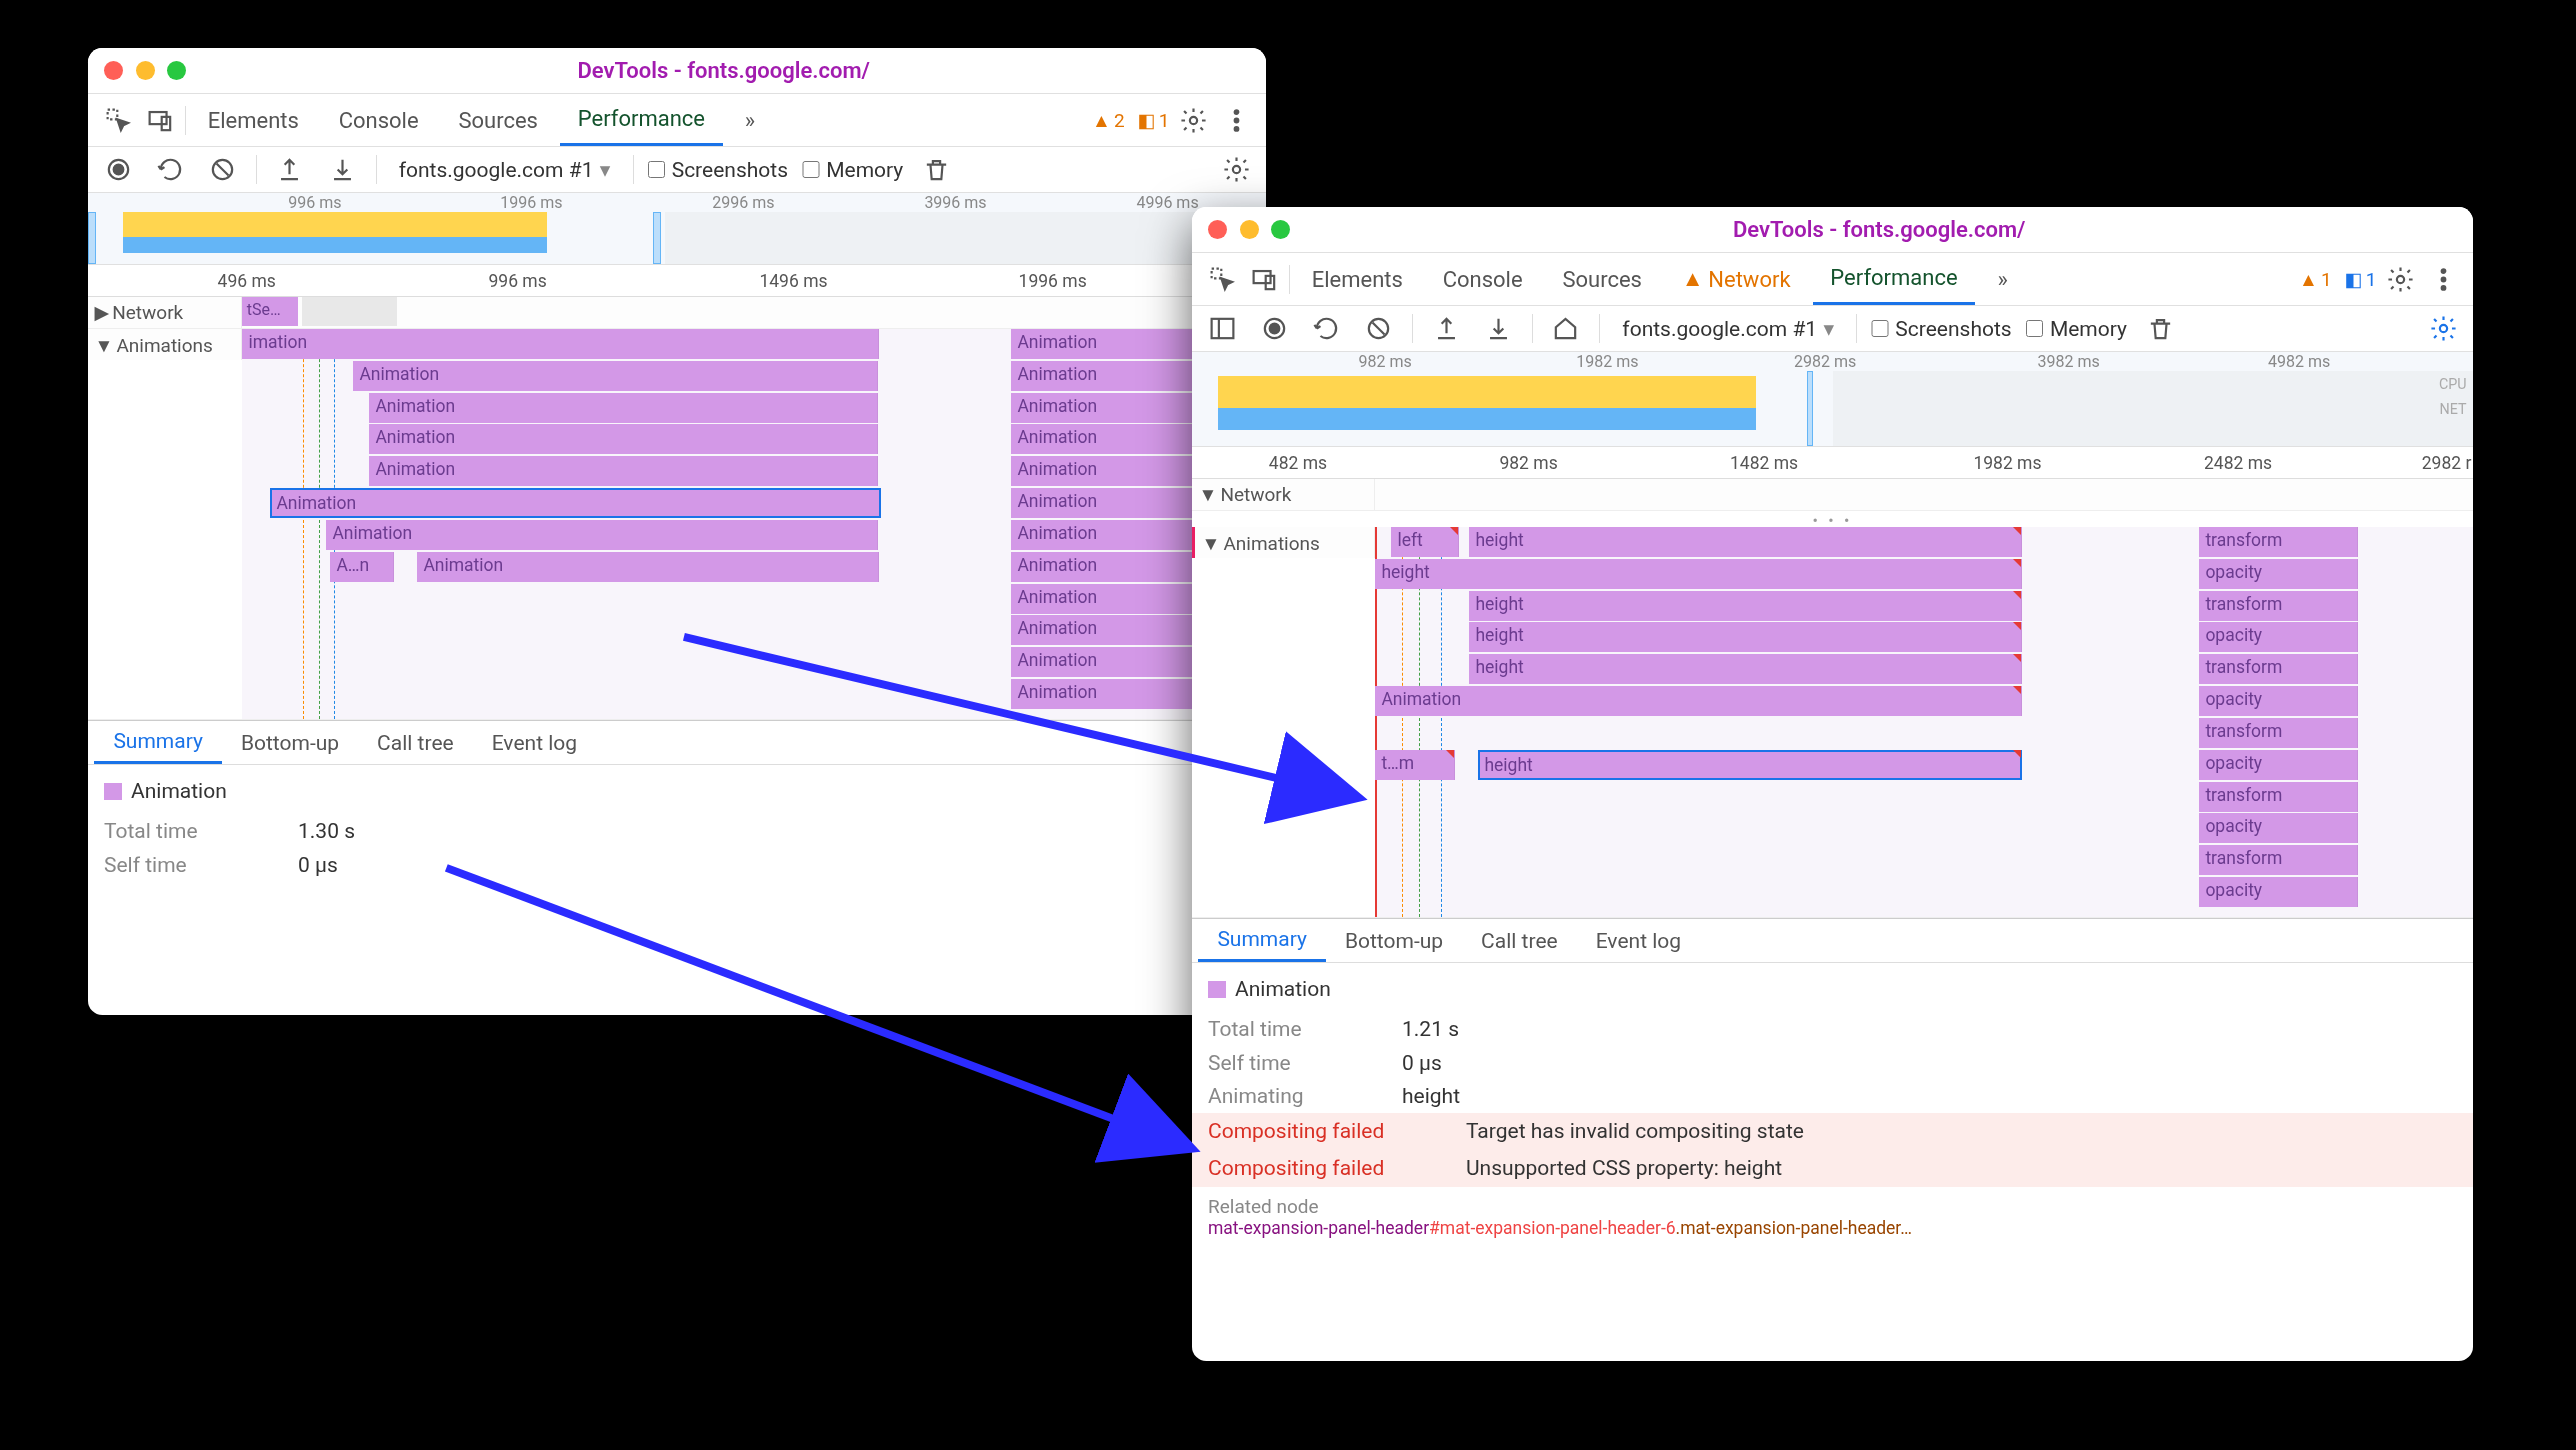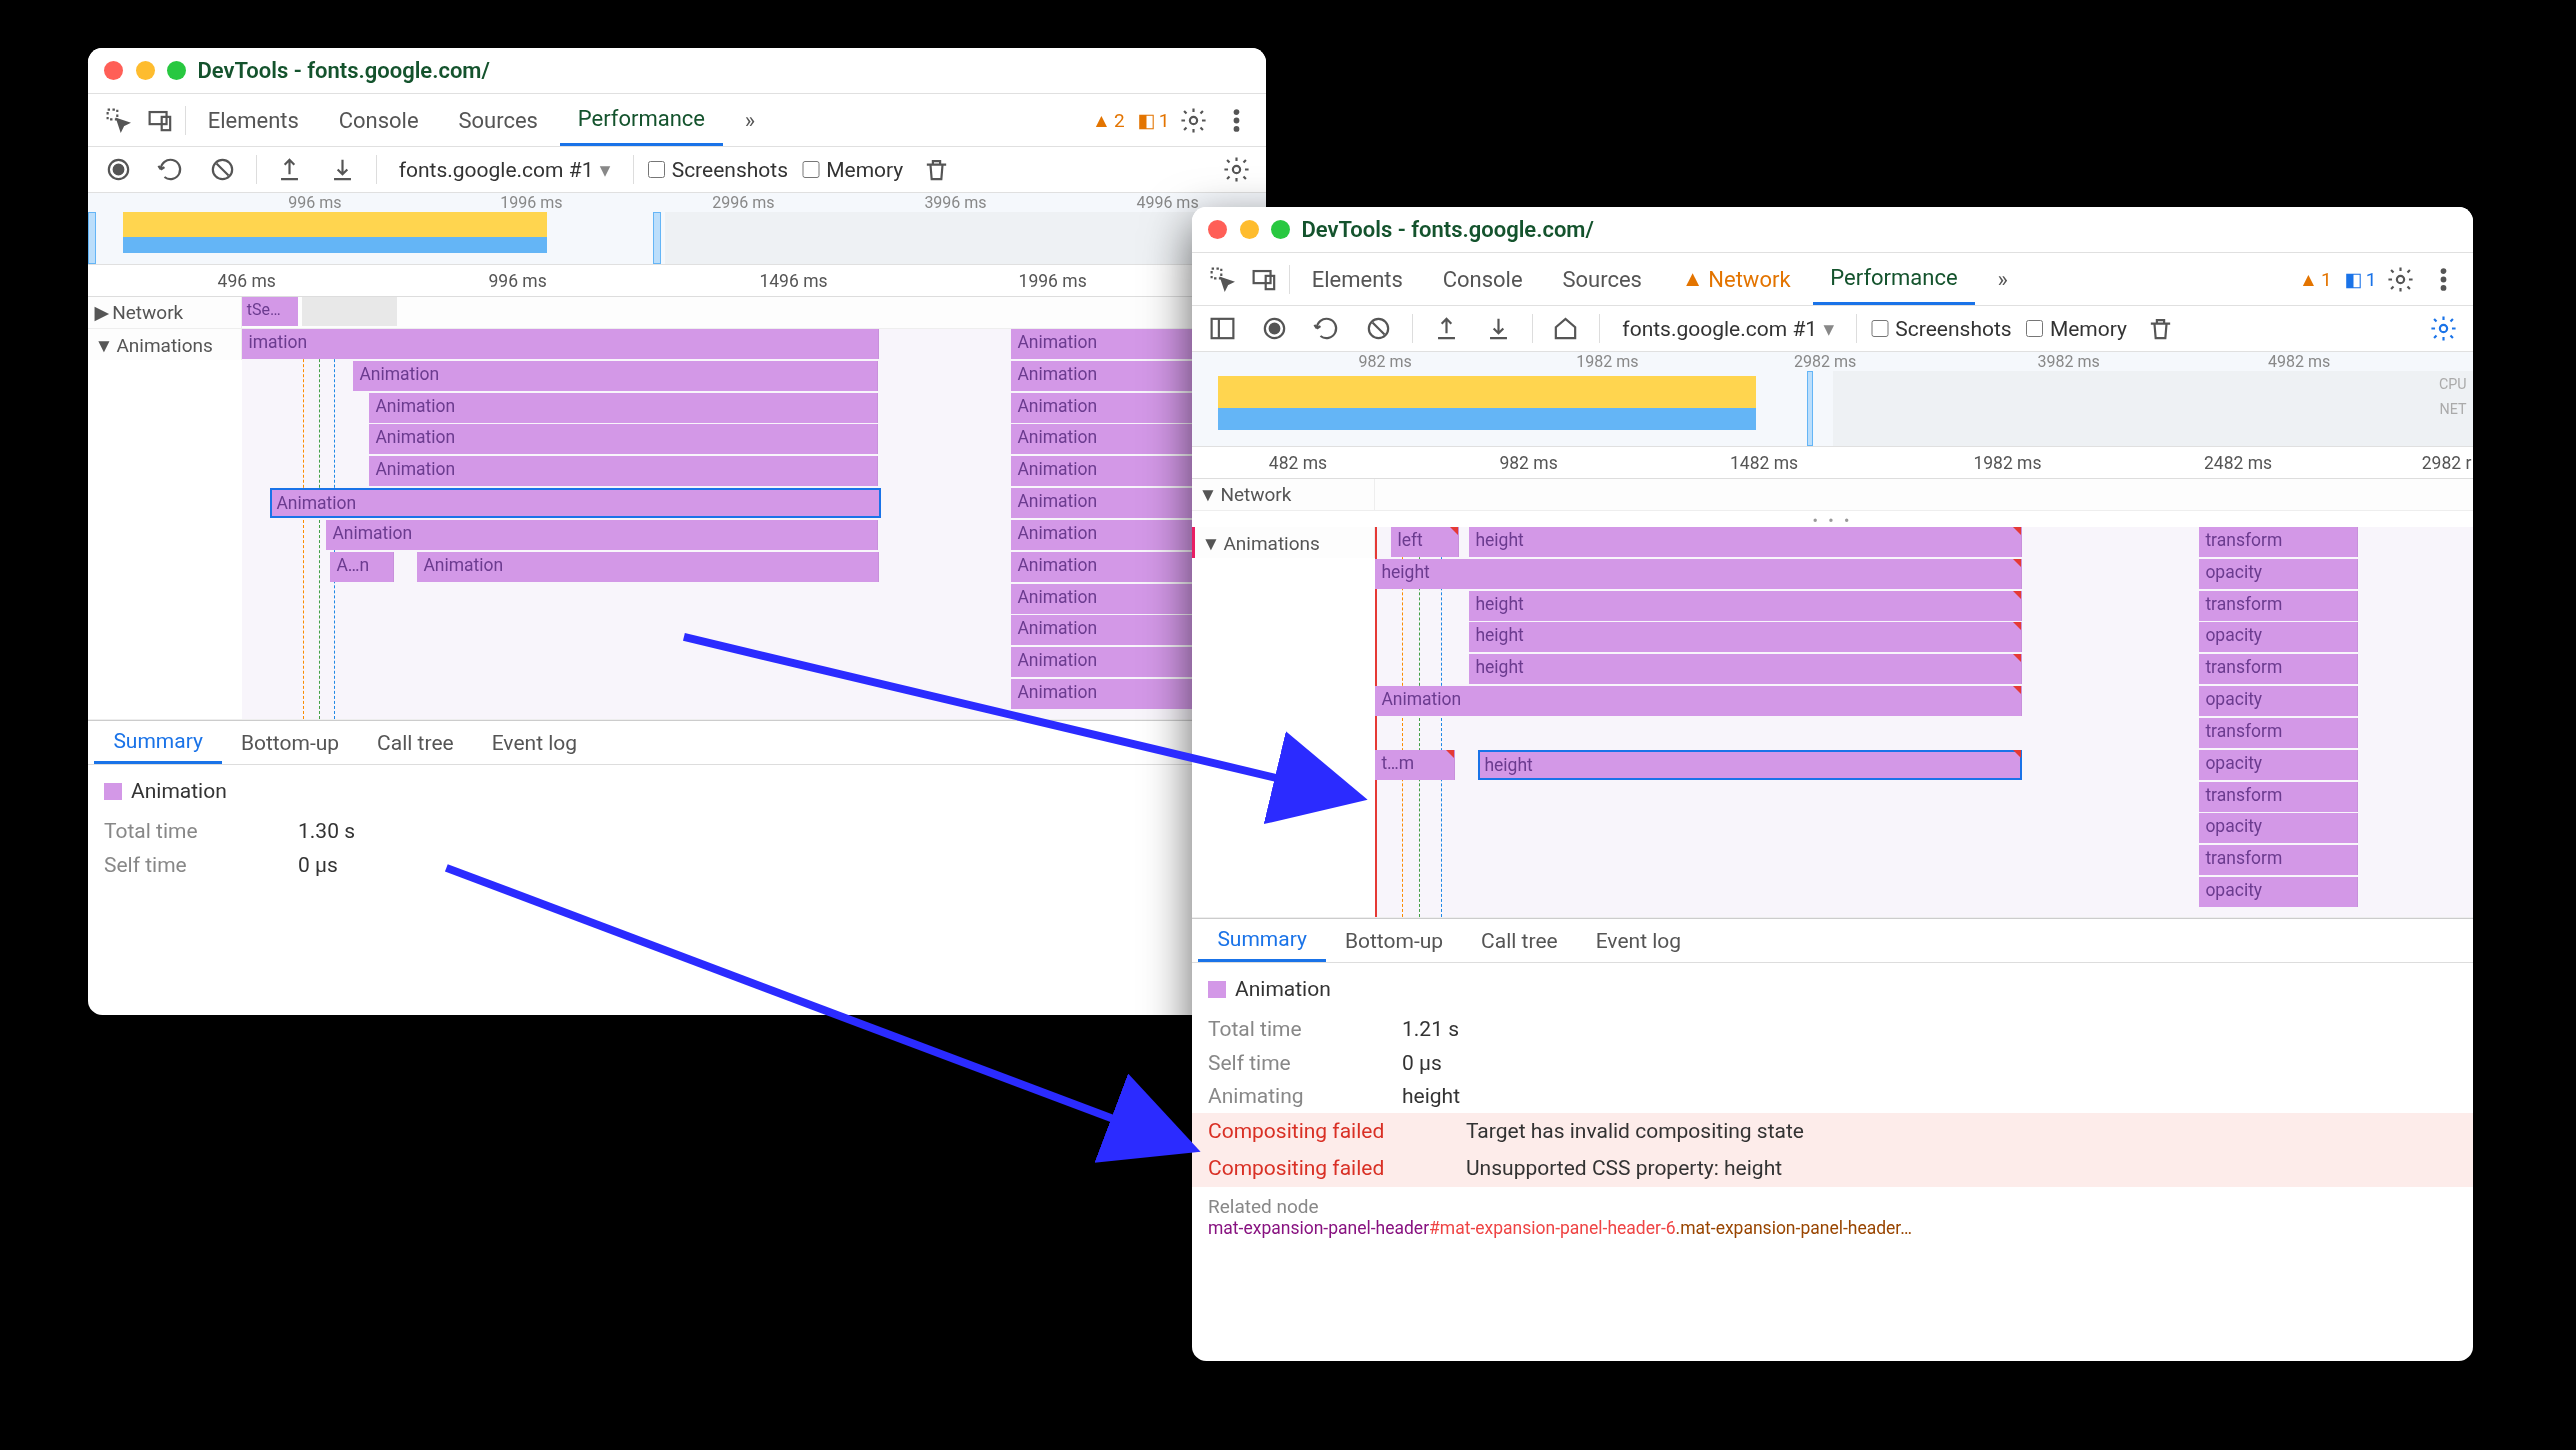--- a/index.html
+++ b/index.html
@@ -4,21 +4,21 @@
 <style>
   * { box-sizing: border-box; margin: 0; padding: 0; font-family: -apple-system, BlinkMacSystemFont, "Segoe UI", Roboto, sans-serif; }
   body { background: #000; width: 2576px; height: 1451px; position: relative; font-size: 21px; }
   .window { position: absolute; background: #fff; border-radius: 14.3px; box-shadow: 0 16px 48px rgba(0,0,0,0.6); overflow: hidden; }
   .w1 { left: 88px; top: 48px; width: 1178px; height: 967px; }
   .w2 { left: 1192px; top: 207px; width: 1281px; height: 1154px; }
   .titlebar { height: 46px; background: #fff; border-bottom: 0.8px solid #e0e0e0; display: flex; align-items: center; padding: 0 16px; gap: 11px; }
   .traffic { display: flex; gap: 12.7px; }
   .dot { width: 19px; height: 19px; border-radius: 50%; }
   .dot.r { background: #ff5f57; } .dot.y { background: #febc2e; } .dot.g { background: #28c840; }
-  .title { flex: 1; text-align: left; font-weight: 600; color: #14532d; font-size: 22px; }
+  .title { flex: 1; text-align: center; font-weight: 600; color: #a21caf; font-size: 22px; }
   .tabs { height: 53px; border-bottom: 0.8px solid #e0e0e0; display: flex; align-items: center; padding: 0 11px; gap: 4.8px; }
   .iconbtn { width: 38px; height: 38px; display: flex; align-items: center; justify-content: center; color: #555; cursor: pointer; }
   .tab { padding: 0 17.5px; height: 100%; display: flex; align-items: center; color: #555; cursor: pointer; font-size: 22px; }
   .tab.active { color: #14532d; border-bottom: 3.2px solid #1a73e8; }
   .tab.warn { color: #e37400; }
   .spacer { flex: 1; }
   .badge { display: inline-flex; align-items: center; gap: 3.2px; font-size: 19px; }
   .badge.w { color: #e37400; }
   .badge.i { color: #1a73e8; }
   .toolbar { height: 46px; border-bottom: 0.8px solid #e0e0e0; display: flex; align-items: center; padding: 0 11px; gap: 14.3px; }

